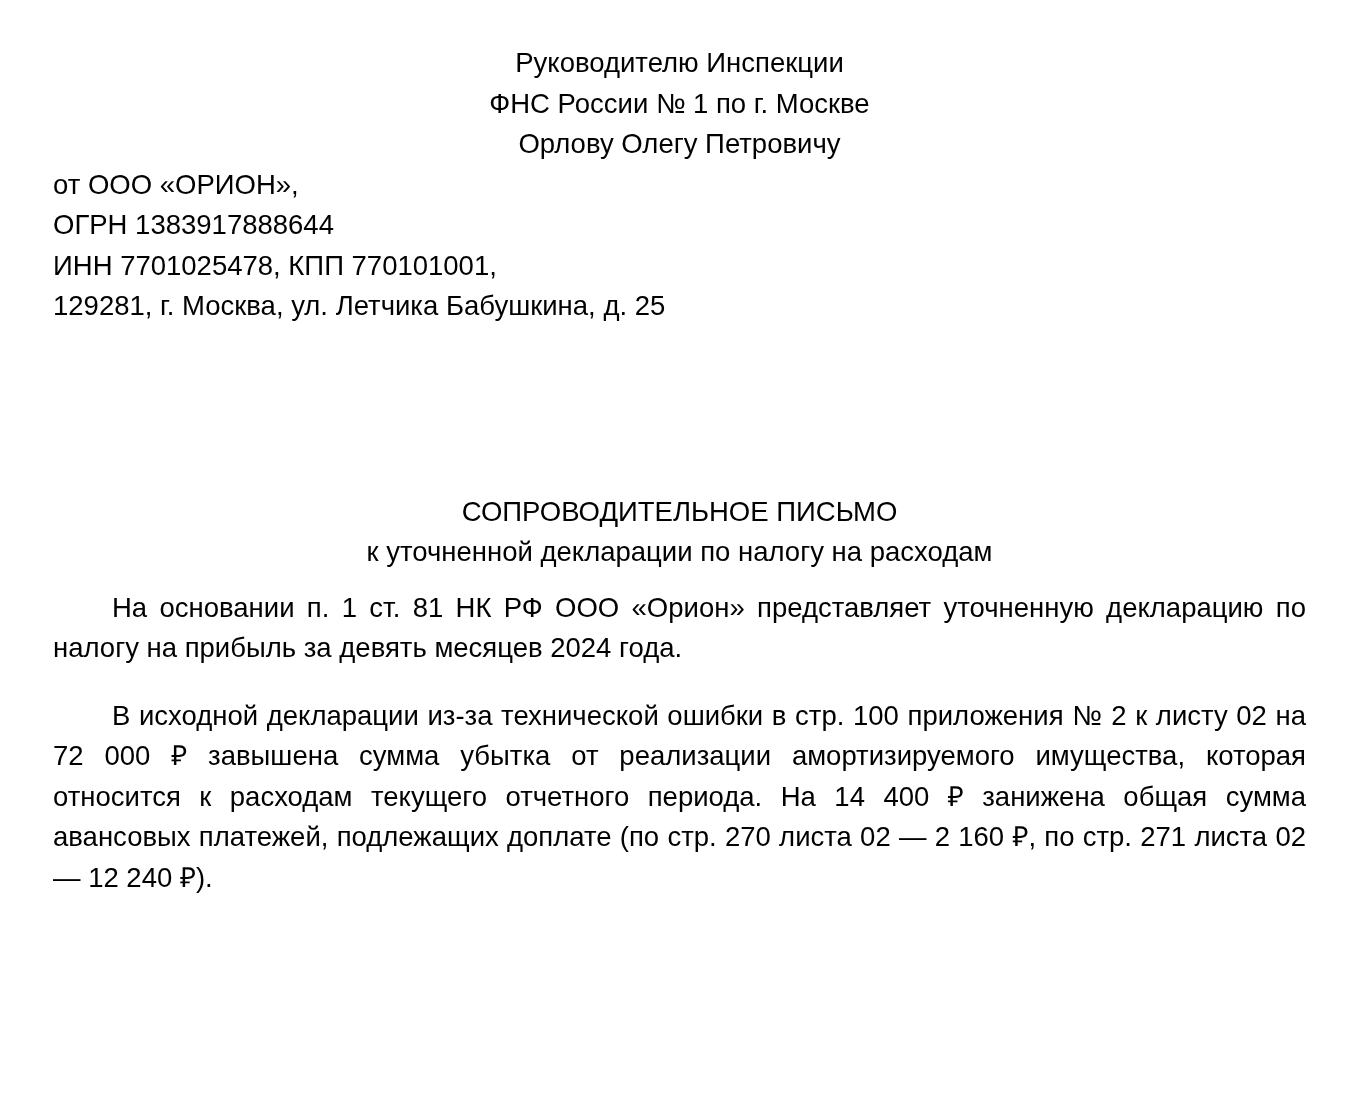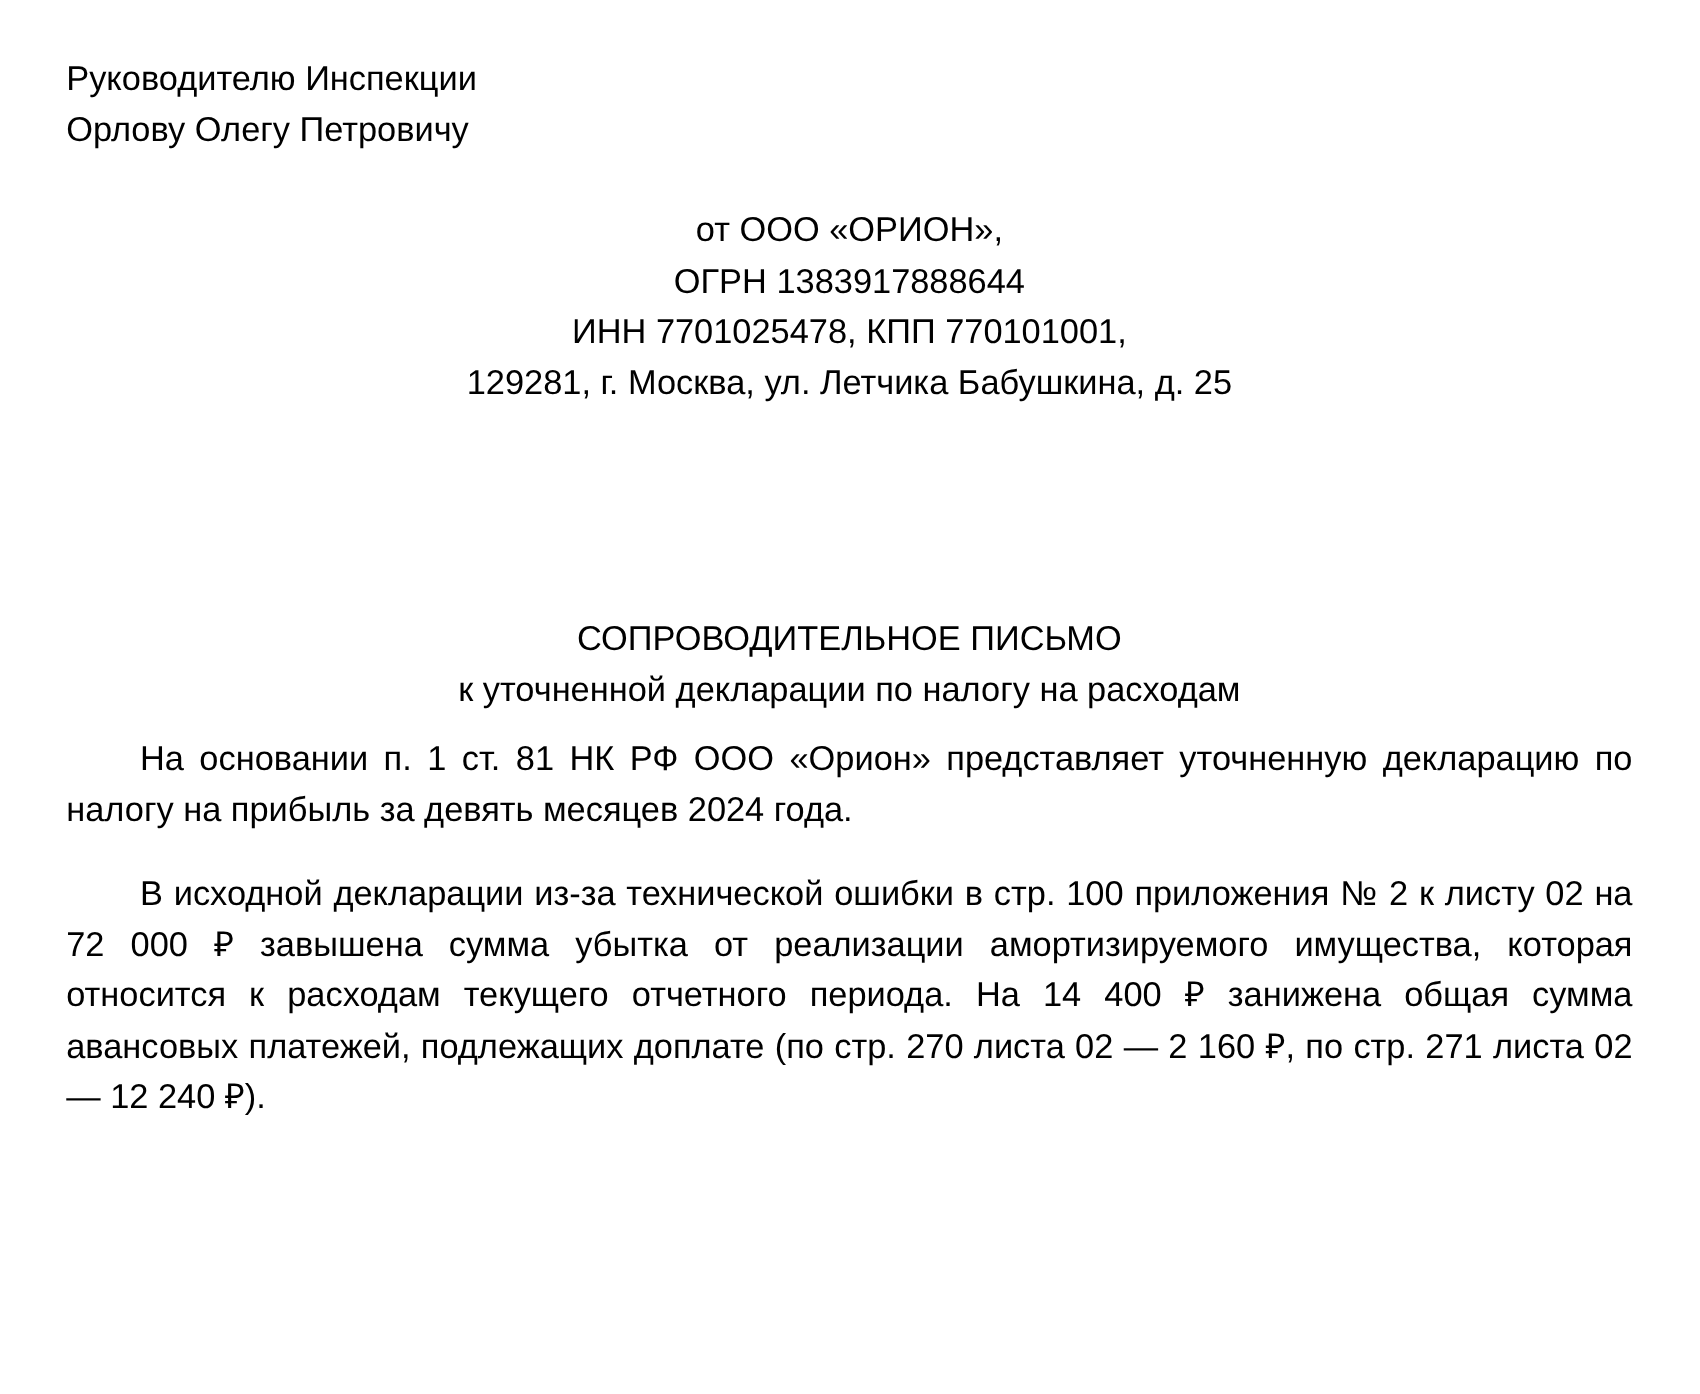--- a/index.html
+++ b/index.html
@@ -17,30 +17,29 @@
       font-size: 27.5px;
       line-height: 40.5px;
     }
     .page {
       position: absolute;
       left: 53px;
       top: 43px;
       width: 1253px;
     }
     .addressee {
-      text-align: left;
+      text-align: center;
     }
     .addressee .line,
     .sender .line {
       display: block;
       white-space: nowrap;
     }
     .sender {
-      text-align: center;
-      margin-top: 40px;
+      text-align: left;
     }
     .title-block {
       text-align: center;
       margin-top: 165px;
     }
     .title-block .line {
       display: block;
     }
     .body {
       margin-top: 15px;
@@ -52,20 +51,21 @@
       hyphens: none;
     }
   </style>
 </head>
 <body>
 
 <div class="page">
 
   <div class="addressee">
     <span class="line">Руководителю Инспекции</span>
+    <span class="line">ФНС России № 1 по г. Москве</span>
     <span class="line">Орлову Олегу Петровичу</span>
   </div>
 
   <div class="sender">
     <span class="line">от ООО «ОРИОН»,</span>
     <span class="line">ОГРН 1383917888644</span>
     <span class="line">ИНН 7701025478, КПП 770101001,</span>
     <span class="line">129281, г. Москва, ул. Летчика Бабушкина, д. 25</span>
   </div>
 

